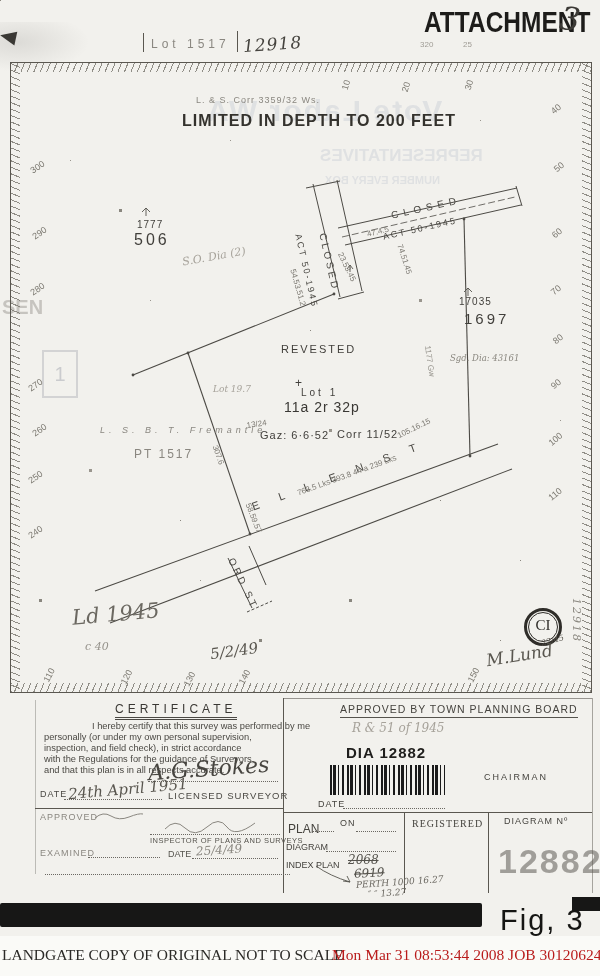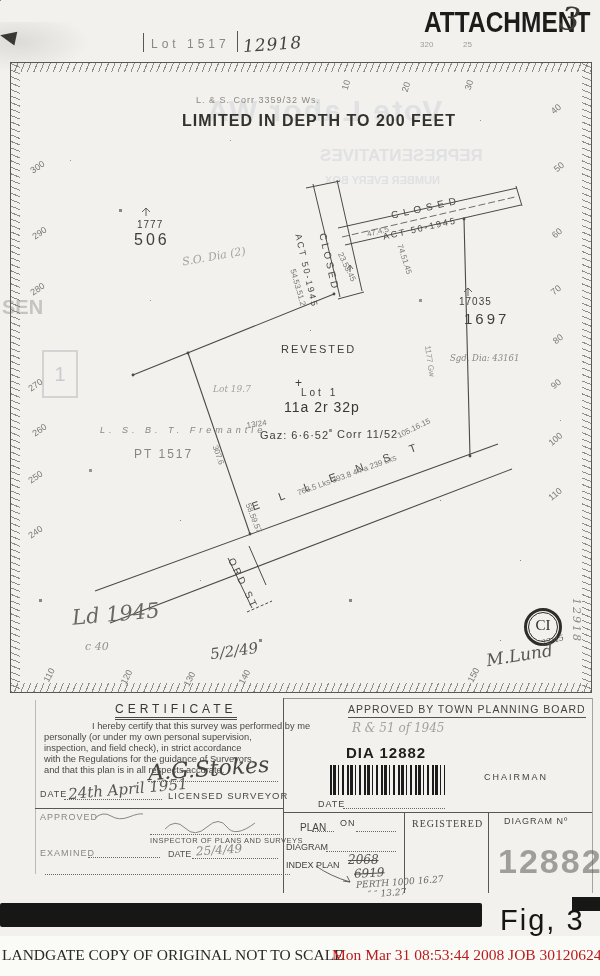--- a/index.html
+++ b/index.html
@@ -196,39 +196,39 @@
   <div class="abs" style="left:44px;top:743px;font-size:9.3px;color:#4a4843;">inspection, and field check), in strict accordance</div>
   <div class="abs" style="left:44px;top:754px;font-size:9.3px;color:#4a4843;">with the Regulations for the guidance of Surveyors,</div>
   <div class="abs" style="left:44px;top:765px;font-size:9.3px;color:#4a4843;">and that this plan is in all respects accurate.</div>
   <span class="abs hw" style="left:148px;top:756px;font-size:22px;transform:rotate(-4deg);color:#474540;">A.G.Stokes</span>
   <div class="abs dots" style="left:148px;top:780px;width:130px;"></div>
   <span class="abs" style="left:40px;top:789px;font-size:9px;letter-spacing:1px;color:#4a4843;">DATE</span>
   <div class="abs dots" style="left:64px;top:798px;width:98px;"></div>
   <span class="abs hw" style="left:68px;top:780px;font-size:15px;transform:rotate(-5deg);">24th April 1951</span>
   <span class="abs" style="left:168px;top:790px;font-size:9.5px;letter-spacing:1px;color:#4a4843;">LICENSED SURVEYOR</span>
 
-  <div class="abs" style="left:340px;top:703px;font-size:10.5px;letter-spacing:1px;color:#45433e;border-bottom:1px solid #55534d;padding-bottom:2px;margin-left:8px;">APPROVED BY TOWN PLANNING BOARD</div>
+  <div class="abs" style="left:340px;top:703px;font-size:10.5px;letter-spacing:1px;color:#45433e;border-bottom:1px solid #55534d;padding-bottom:2px;">APPROVED BY TOWN PLANNING BOARD</div>
   <span class="abs pencil" style="left:352px;top:721px;font-size:12px;">R &amp; 51 of 1945</span>
   <div class="abs" style="left:346px;top:744px;font-size:15px;font-weight:bold;letter-spacing:1px;color:#1f1e1c;">DIA  12882</div>
   <div class="abs barcode" style="left:330px;top:765px;width:115px;height:30px;"></div>
   <span class="abs" style="left:484px;top:772px;font-size:9px;letter-spacing:2px;color:#45433e;">CHAIRMAN</span>
   <span class="abs" style="left:318px;top:799px;font-size:9px;letter-spacing:1px;color:#45433e;">DATE</span>
   <div class="abs dots" style="left:343px;top:807px;width:102px;"></div>
 
   <span class="abs faint" style="left:40px;top:812px;font-size:9px;letter-spacing:1px;">APPROVED</span>
   <div class="abs dots" style="left:150px;top:833px;width:130px;"></div>
   <span class="abs" style="left:150px;top:836px;font-size:7.5px;letter-spacing:.5px;color:#55534d;">INSPECTOR OF PLANS AND SURVEYS</span>
   <span class="abs faint" style="left:40px;top:848px;font-size:9px;letter-spacing:1px;">EXAMINED</span>
   <div class="abs dots" style="left:88px;top:856px;width:72px;"></div>
   <span class="abs" style="left:168px;top:849px;font-size:9px;color:#55534d;">DATE</span>
   <div class="abs dots" style="left:192px;top:857px;width:86px;"></div>
   <span class="abs hw" style="left:196px;top:843px;font-size:12px;transform:rotate(-4deg);color:#8a8780;">25/4/49</span>
   <div class="abs dots" style="left:45px;top:873px;width:245px;"></div>
 
-  <span class="abs" style="left:288px;top:822px;font-size:10px;color:#45433e;margin-left:12px;">PLAN</span>
+  <span class="abs" style="left:288px;top:822px;font-size:12px;color:#45433e;">PLAN</span>
   <div class="abs dots" style="left:312px;top:830px;width:22px;"></div>
   <span class="abs" style="left:340px;top:818px;font-size:9px;letter-spacing:1px;color:#45433e;">ON</span>
   <div class="abs dots" style="left:356px;top:830px;width:40px;"></div>
   <span class="abs" style="left:412px;top:818px;font-size:10px;letter-spacing:1px;color:#45433e;font-family:Liberation Serif, serif;">REGISTERED</span>
   <span class="abs" style="left:504px;top:816px;font-size:9px;letter-spacing:1px;color:#45433e;">DIAGRAM Nº</span>
   <span class="abs" style="left:286px;top:842px;font-size:9px;color:#45433e;">DIAGRAM</span>
   <div class="abs dots" style="left:326px;top:850px;width:70px;"></div>
   <span class="abs" style="left:286px;top:860px;font-size:9px;color:#45433e;">INDEX PLAN</span>
   <span class="abs hw" style="left:348px;top:853px;font-size:12px;text-decoration:line-through;color:#55534d;">2068</span>
   <span class="abs hw" style="left:354px;top:866px;font-size:12px;text-decoration:line-through;color:#55534d;transform:rotate(-3deg);">6919</span>

